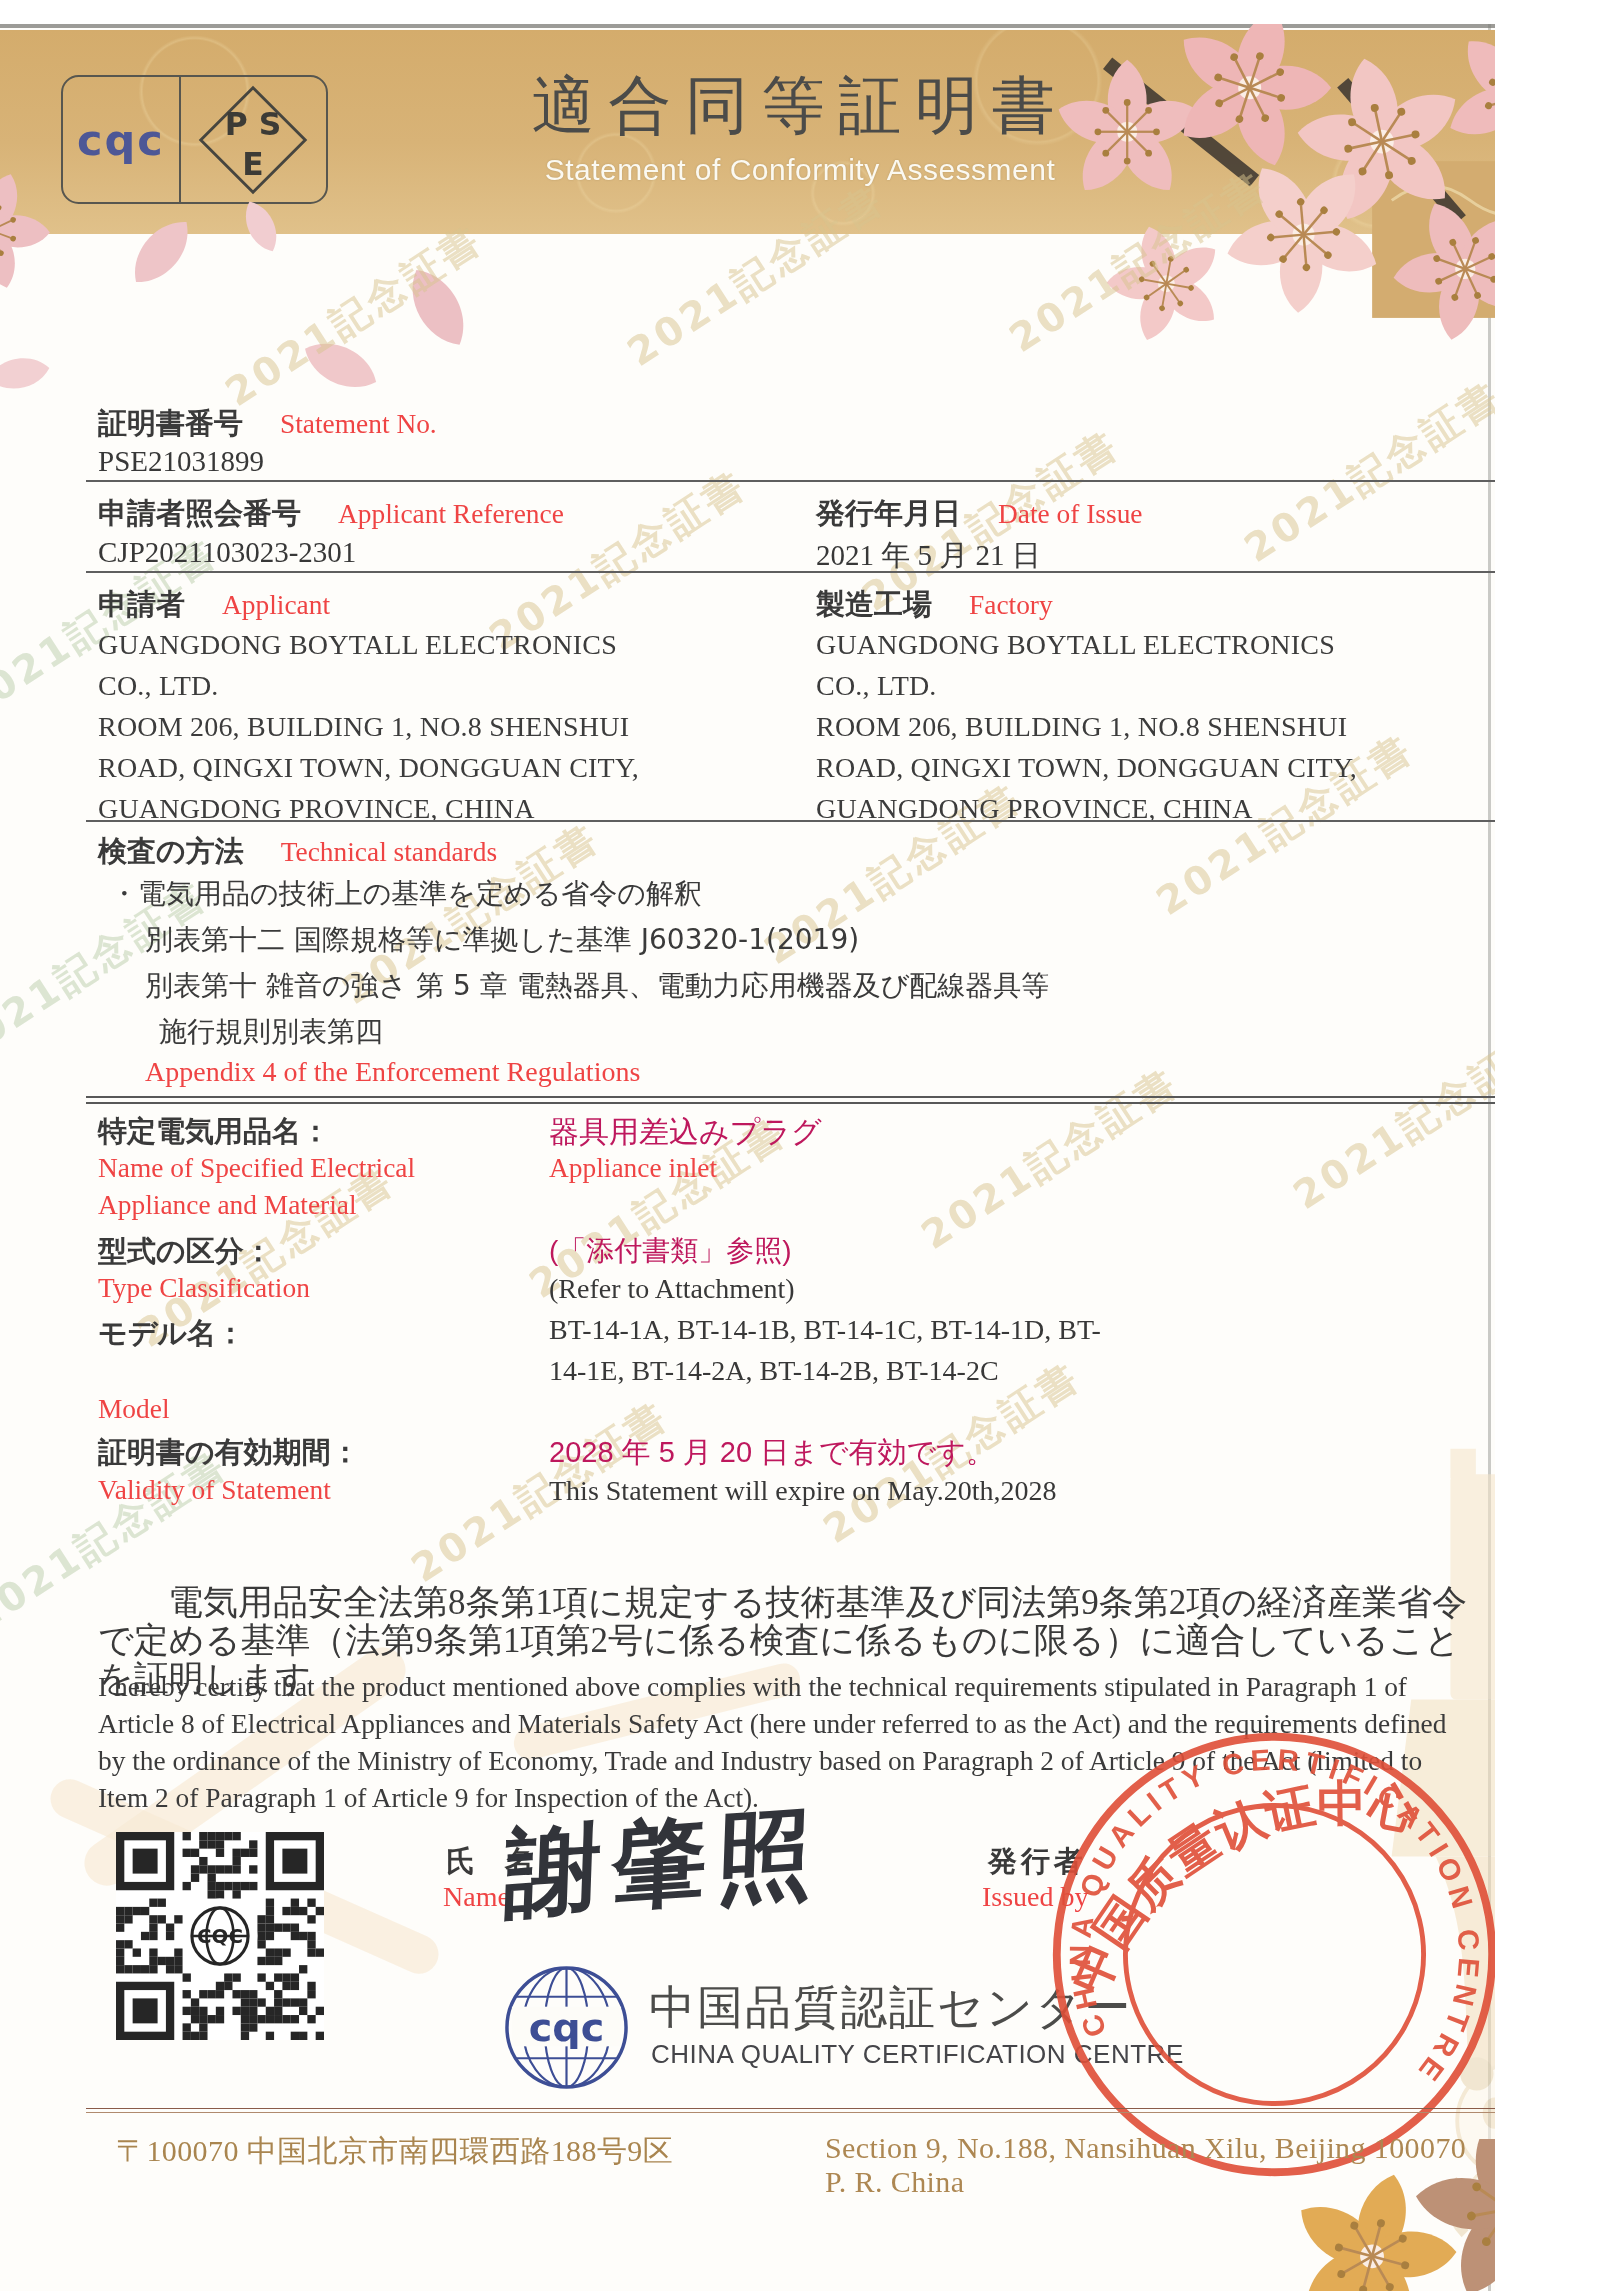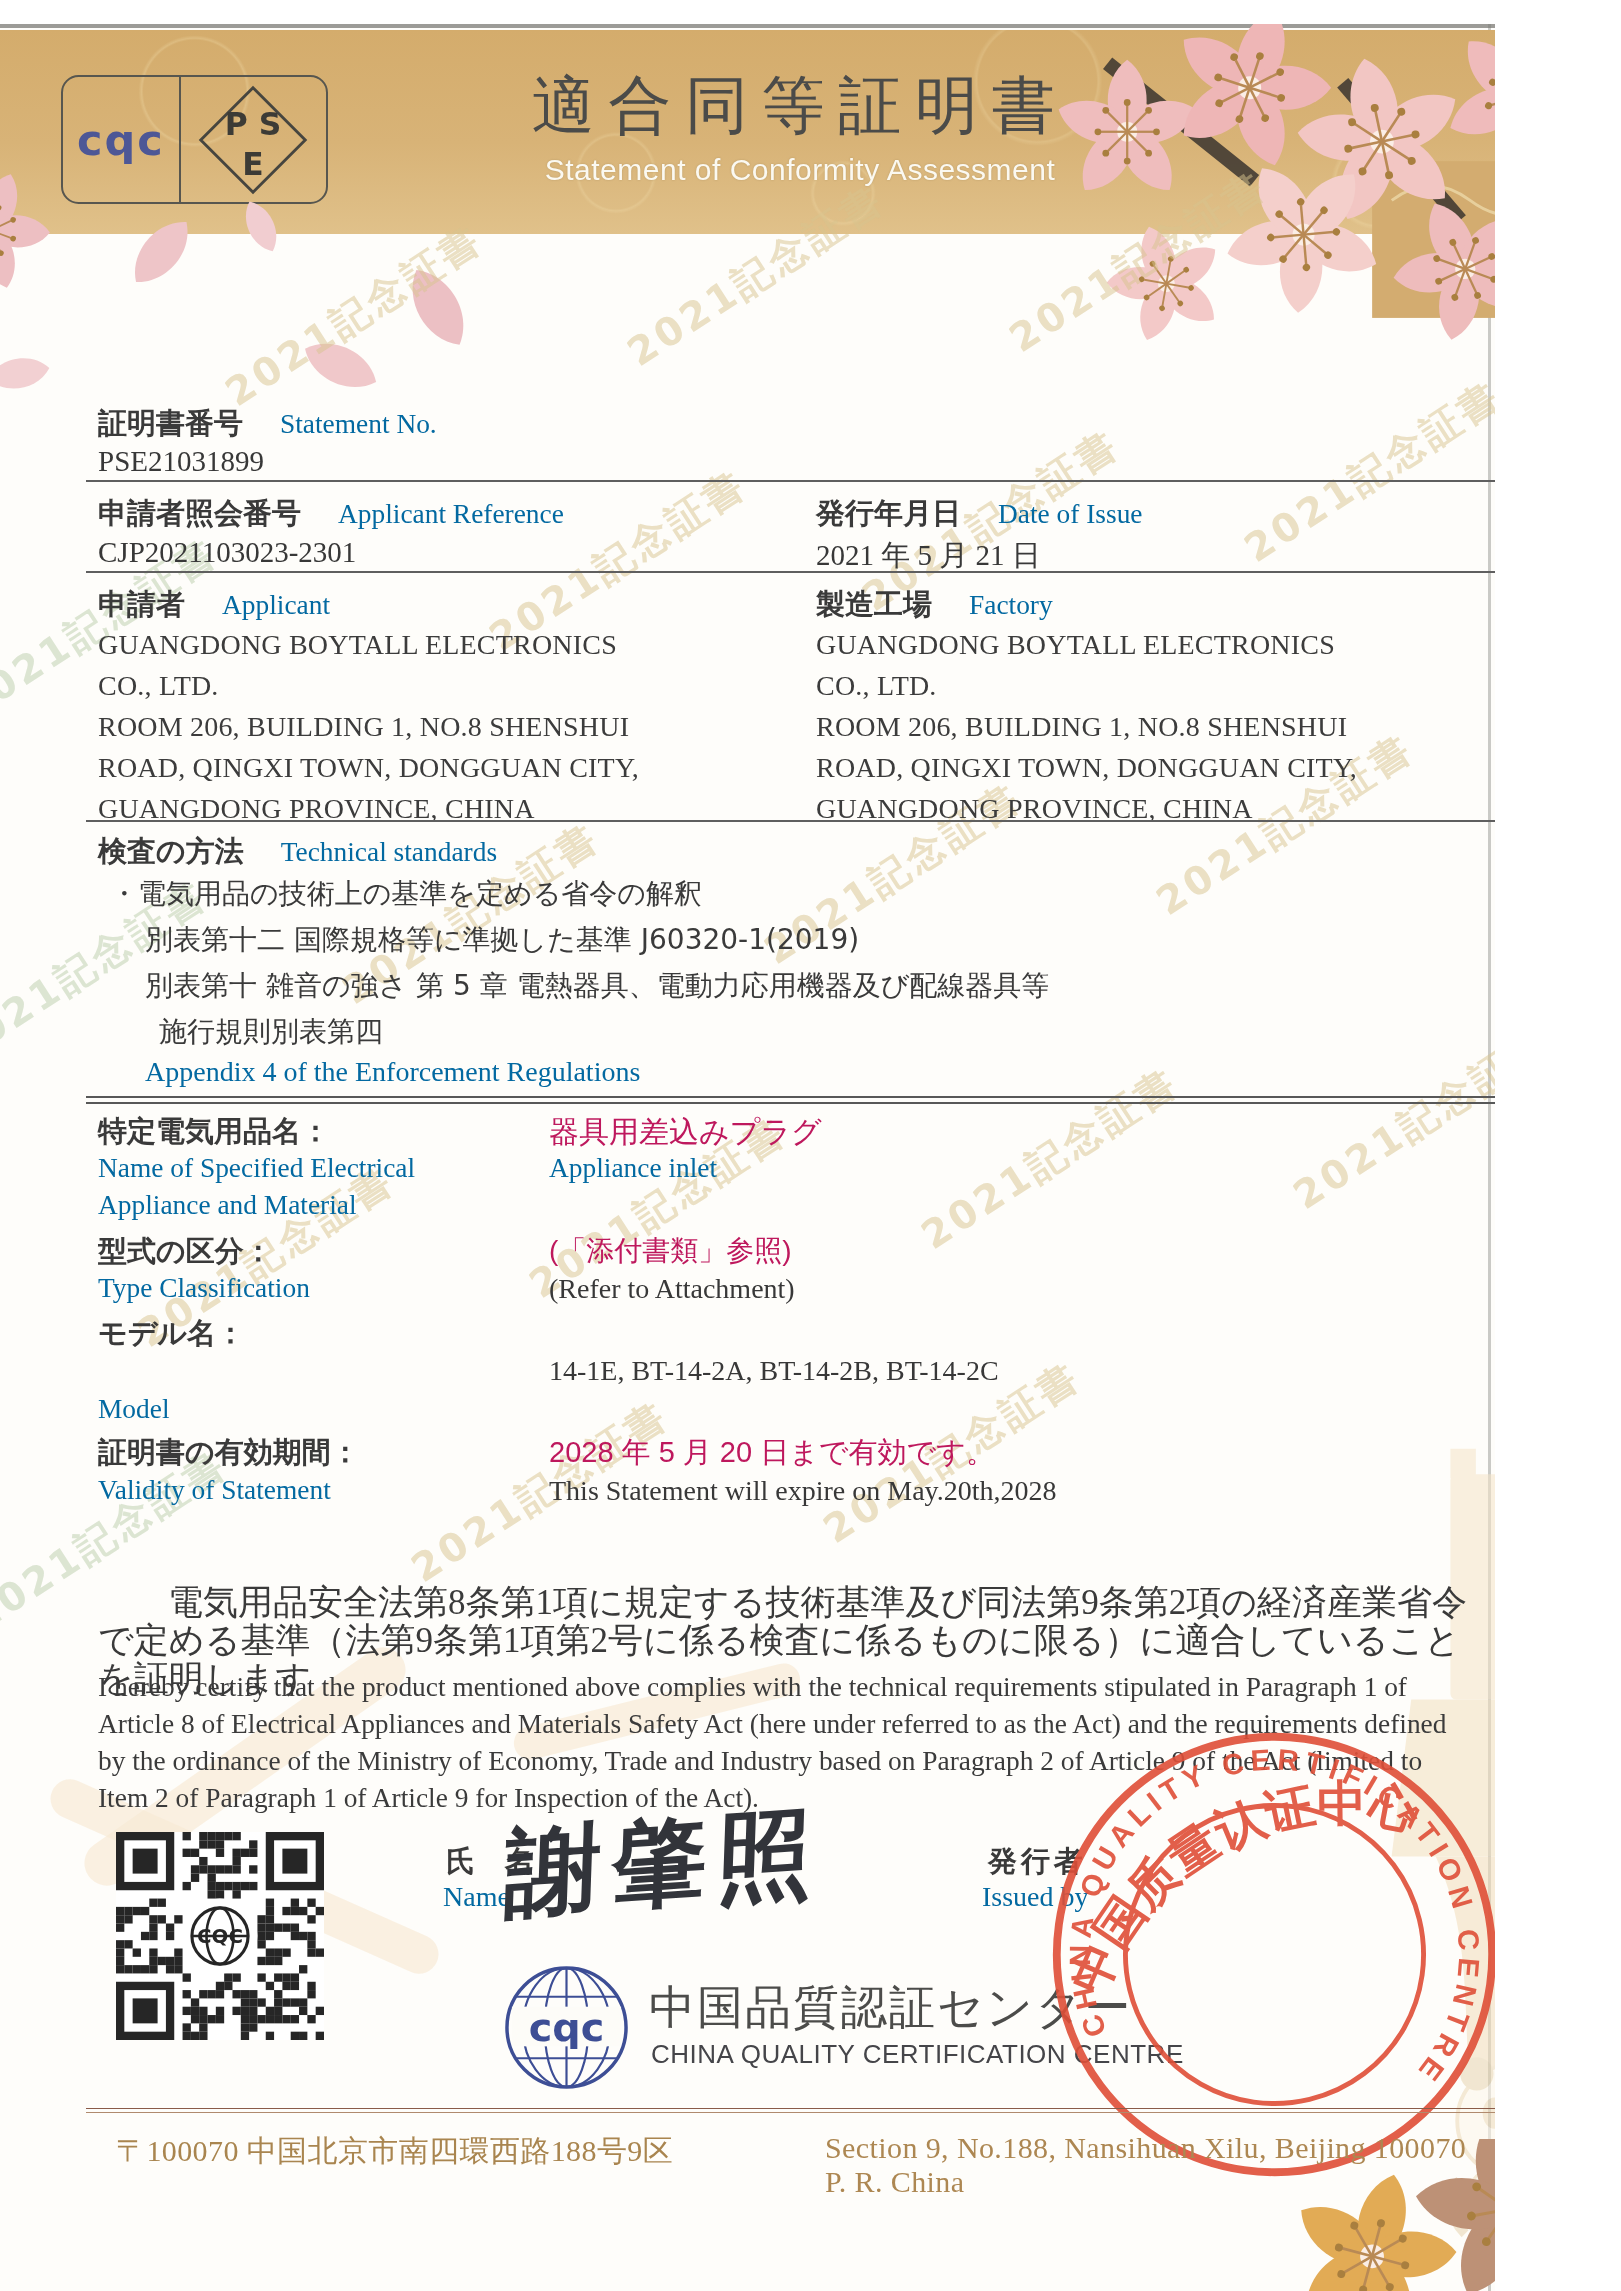--- a/index.html
+++ b/index.html
@@ -22,21 +22,21 @@
             font-family:"DejaVu Sans","Liberation Sans",sans-serif;font-weight:800;font-size:43px;
             color:#4d5796;letter-spacing:2px;border-right:2.9px solid #57564f;text-transform:lowercase;}
   .logo-pse{flex:1;display:flex;align-items:center;justify-content:center;}
   .title-ja{position:absolute;left:496px;top:39px;width:608px;text-align:center;font-size:63px;
             letter-spacing:13.7px;color:#4b4b49;font-weight:500;}
   .title-en{position:absolute;left:496px;top:129px;width:608px;text-align:center;font-size:30px;
             color:#fbf9f1;letter-spacing:0.5px;font-family:"Liberation Sans","DejaVu Sans",sans-serif;
             text-shadow:0 0 2px rgba(120,100,60,.35);}
   
   .jl{font-family:"DejaVu Sans","Liberation Sans",sans-serif;font-weight:600;font-size:29px;color:#3a3a3a;}
-  .el{font-family:"Liberation Serif","DejaVu Serif",serif;font-size:27.4px;color:#0369a1;}
+  .el{font-family:"Liberation Serif","DejaVu Serif",serif;font-size:27.4px;color:#ef4444;}
   .val{font-size:29px;color:#383838;}
   .jv{font-family:Liberation Sans, sans-serif;font-size:28px;color:#be185d;}
   .labrow{display:flex;gap:37px;align-items:baseline;}
   .rule{position:absolute;left:86px;width:1449px;border-top:2px solid #5f5f5f;}
   .rule-d{position:absolute;left:86px;width:1449px;height:3.9px;border-top:2px solid #585858;border-bottom:2px solid #585858;}
   .addr{line-height:41px;font-size:28px;letter-spacing:0.2px;}
   .tech{font-family:"DejaVu Sans","Liberation Sans",sans-serif;font-size:28px;color:#3a3a3a;}
   .decl-ja{font-size:35px;line-height:38px;text-indent:2em;width:1380px;
            font-family:"Liberation Serif","DejaVu Serif",serif;color:#3a3a3a;}
   .decl-en{font-size:27.4px;line-height:37px;width:1380px;color:#3b3b3b;}
@@ -247,20 +247,21 @@
   <div class="abs el" style="left:98px;top:1129px">Name of Specified Electrical</div>
   <div class="abs el" style="left:549px;top:1129px">Appliance inlet</div>
   <div class="abs el" style="left:98px;top:1166px">Appliance and Material</div>
 
   <div class="abs jl" style="left:98px;top:1208px">型式の区分：</div>
   <div class="abs jv" style="left:549px;top:1208px">(「添付書類」参照)</div>
   <div class="abs el" style="left:98px;top:1249px">Type Classification</div>
   <div class="abs val" style="left:549px;top:1249px;font-size:28px">(Refer to Attachment)</div>
 
   <div class="abs jl" style="left:98px;top:1290px">モデル名：</div>
+  <div class="abs val" style="left:549px;top:1290px;font-size:28px">BT-14-1A, BT-14-1B, BT-14-1C, BT-14-1D, BT-</div>
   <div class="abs val" style="left:549px;top:1331px;font-size:28px">14-1E, BT-14-2A, BT-14-2B, BT-14-2C</div>
   <div class="abs el" style="left:98px;top:1370px">Model</div>
 
   <div class="abs jl" style="left:98px;top:1409px">証明書の有効期間：</div>
   <div class="abs jv" style="left:549px;top:1409px;font-size:29px">2028 年 5 月 20 日まで有効です。</div>
   <div class="abs el" style="left:98px;top:1451px">Validity of Statement</div>
   <div class="abs val" style="left:549px;top:1451px;font-size:28px">This Statement will expire on May.20th,2028</div>
 
   <div class="abs decl-ja" style="left:98px;top:1560px">電気用品安全法第8条第1項に規定する技術基準及び同法第9条第2項の経済産業省令で定める基準（法第9条第1項第2号に係る検査に係るものに限る）に適合していることを証明します</div>
   <div class="abs decl-en" style="left:98px;top:1645px">I hereby certify that the product mentioned above complies with the technical requirements stipulated in Paragraph 1 of Article 8 of Electrical Appliances and Materials Safety Act (here under referred to as the Act) and the requirements defined by the ordinance of the Ministry of Economy, Trade and Industry based on Paragraph 2 of Article 9 of the Act (limited to Item 2 of Paragraph 1 of Article 9 for Inspection of the Act).</div>

